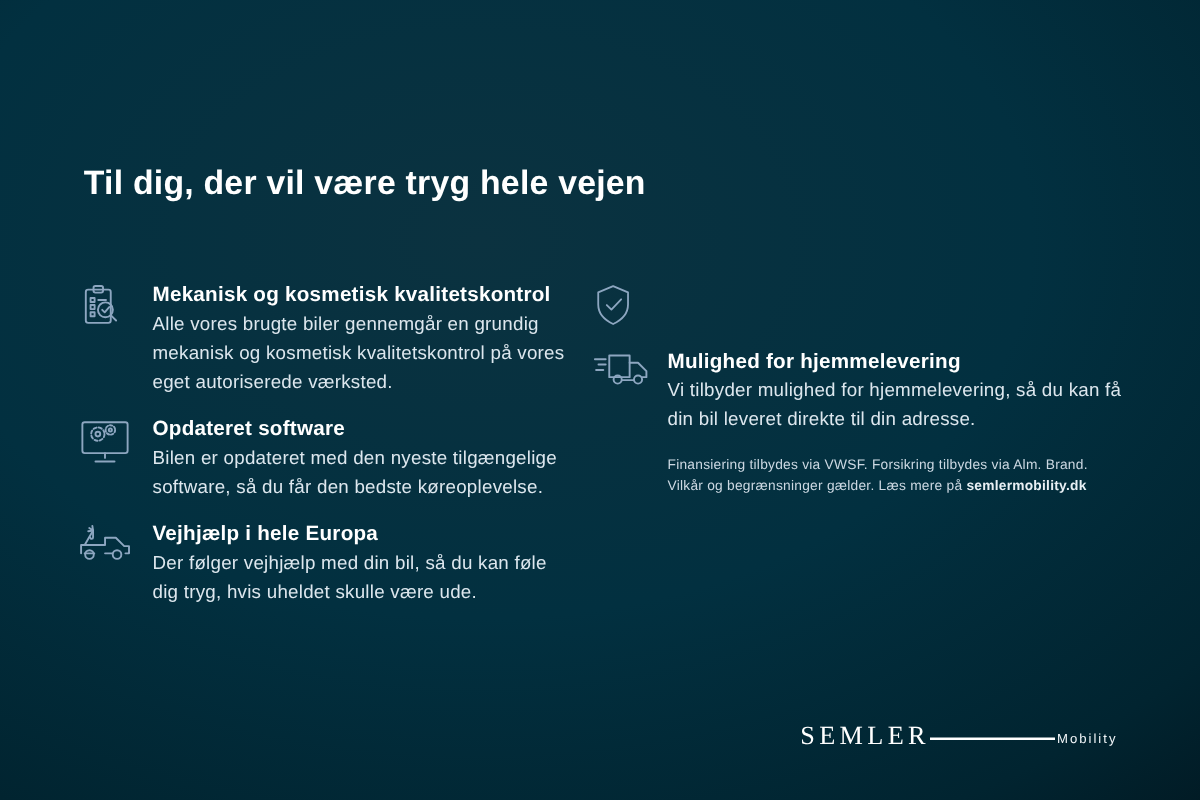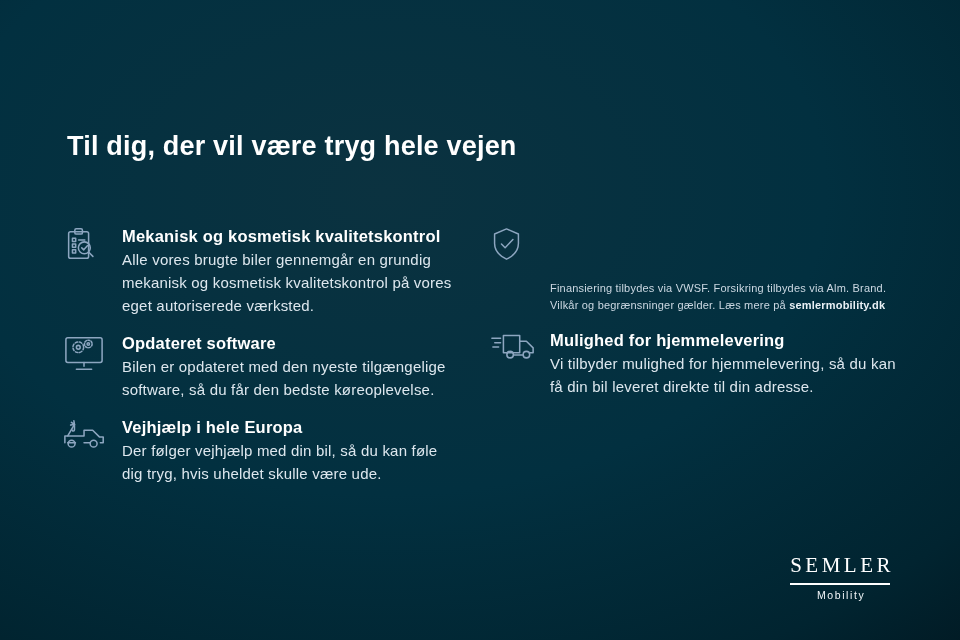--- a/index.html
+++ b/index.html
@@ -25,21 +25,21 @@
 
   .heading {
     margin: 0 0 62px 5px;
     font-size: 27px;
     line-height: 34px;
     font-weight: bold;
     letter-spacing: 0.2px;
     color: #ffffff;
   }
 
-  .columns { display: flex; gap: 30px; }
+  .columns { display: flex; gap: 14px; }
   .col-left  { width: 398px; flex-shrink: 0; }
   .col-right { flex: 1; }
 
   .feature { display: flex; gap: 16px; margin-bottom: 15px; }
   .icon-box {
     width: 44px;
     flex-shrink: 0;
     padding-top: 1px;
   }
   .icon-box svg { display: block; }
@@ -71,21 +71,20 @@
     letter-spacing: 0.2px;
     color: #ccd8e2;
   }
   .fineprint b { color: #e9f0f5; }
 
   .logo {
     position: absolute;
     right: 66px;
     bottom: 39px;
     display: flex;
-    flex-direction: column;
     align-items: center;
   }
   .logo-word {
     font-family: "Liberation Serif", "DejaVu Serif", serif;
     font-size: 21px;
     letter-spacing: 3.5px;
     color: #ffffff;
     padding-left: 3.5px; 
   }
   .logo-rule {
@@ -177,46 +176,46 @@
       <div class="feature">
         <span class="icon-box">
           <svg width="33" height="37" viewBox="0 0 36 40" fill="none" stroke="#8da6c0" stroke-width="1.6" stroke-linecap="round" stroke-linejoin="round">
             <path d="M18,3 L31,8.5 V19 c0,9 -5.5,13.5 -13,17 C10.5,32.5 5,28 5,19 V8.5 Z"></path>
             <path d="M12.5,19.5 l4,4 L25,14.5"></path>
           </svg>
         </span>
       </div>
 
       <div class="feature">
-        <span class="icon-spacer"></span>
-        <p class="fineprint">
-          <span>Finansiering tilbydes via VWSF. Forsikring tilbydes via Alm. Brand.</span><br>
-          <span>Vilkår og begrænsninger gælder. Læs mere på </span><b>semlermobility.dk</b>
-        </p>
-      </div>
-
-      <div class="feature">
         <span class="icon-box">
           <svg width="46" height="32" viewBox="0 0 48 32" fill="none" stroke="#8da6c0" stroke-width="1.6" stroke-linecap="round" stroke-linejoin="round">
             <rect x="14" y="5" width="17" height="18"></rect>
             <path d="M31,11 h7 l7,7 v5 h-3.5"></path>
             <circle cx="21" cy="25" r="3.4"></circle>
             <circle cx="38" cy="25" r="3.4"></circle>
             <line x1="25" y1="25.5" x2="34" y2="25.5"></line>
             <line x1="2" y1="8" x2="11" y2="8"></line>
             <line x1="5" y1="12.5" x2="11" y2="12.5"></line>
             <line x1="3" y1="17" x2="9" y2="17"></line>
           </svg>
         </span>
         <div class="ftext">
           <h3 class="ftitle">Mulighed for hjemmelevering</h3>
           <p class="fbody">Vi tilbyder mulighed for hjemmelevering, så du kan få din bil leveret direkte til din adresse.</p>
         </div>
       </div>
 
+      <div class="feature">
+        <span class="icon-spacer"></span>
+        <p class="fineprint">
+          <span>Finansiering tilbydes via VWSF. Forsikring tilbydes via Alm. Brand.</span><br>
+          <span>Vilkår og begrænsninger gælder. Læs mere på </span><b>semlermobility.dk</b>
+        </p>
+      </div>
+
     </div>
   </div>
 </div>
 
 <div class="logo">
   <div class="logo-word">SEMLER</div>
   <div class="logo-rule"></div>
   <div class="logo-sub">Mobility</div>
 </div>
 

